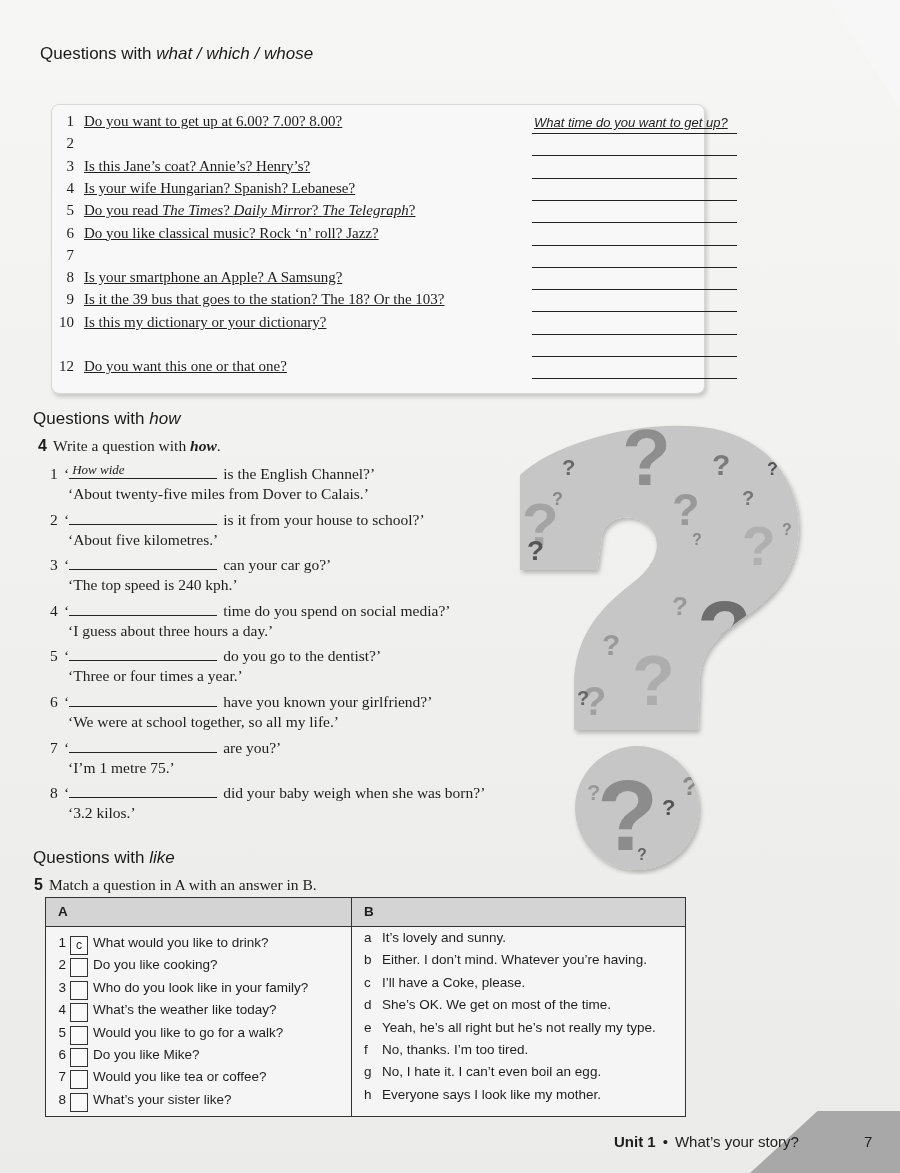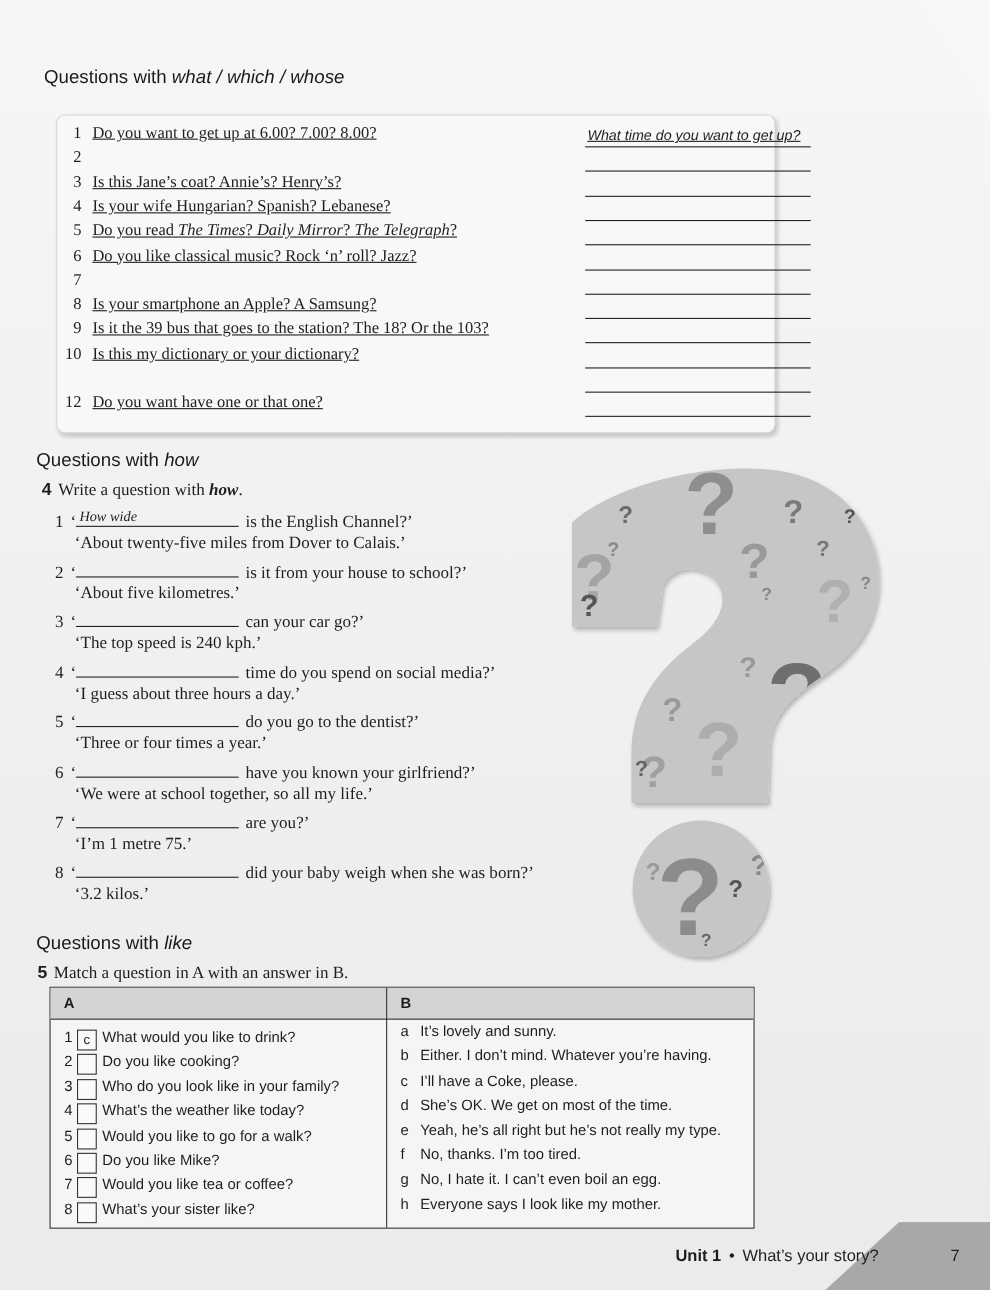--- a/index.html
+++ b/index.html
@@ -63,21 +63,21 @@
   .footer .dot { margin:0 7px; }
   .page-num { position:absolute; left:864px; top:1133px; font-family:"Liberation Sans", "DejaVu Sans", sans-serif; font-size:15px; }
 </style>
 </head>
 <body>
 
 <div class="page">
   <div class="corner-tr"></div>
   <div class="corner-br"></div>
 
-  <div class="sec-title" style="left:40px; top:60px;text-align:center;">
+  <div class="sec-title" style="left:40px; top:44px;text-align:center;">
     <span>Questions with </span><i>what / which / whose</i>
   </div>
 
   <div class="ex3-box" id="ex3box">
       <div class="ex3-row" style="top: 8px; width: 460px;">
         <span class="n">1</span>
         <span class="q">Do you want to get up at 6.00? 7.00? 8.00?</span>
       </div>
       <div class="ex3-line" style="top: 10px;"></div>
       <span class="ex3-ans" style="top: 10px;">What time do you want to get up?</span>
@@ -120,21 +120,21 @@
       </div>
       <div class="ex3-line" style="top: 188.4px;"></div>
       <div class="ex3-row" style="top: 208.7px; width: 460px;">
         <span class="n">10</span>
         <span class="q">Is this my dictionary or your dictionary?</span>
       </div>
       <div class="ex3-line" style="top: 210.7px;"></div>
       <div class="ex3-line" style="top: 233px;"></div>
       <div class="ex3-row" style="top: 253.3px; width: 460px;">
         <span class="n">12</span>
-        <span class="q">Do you want have one or that one?</span>
+        <span class="q">Do you want this one or that one?</span>
       </div>
       <div class="ex3-line" style="top: 255.3px;"></div>
     </div>
 
   <div class="sec-title" style="left:33px; top:409px;">
     <span>Questions with </span><i>how</i>
   </div>
   <div class="instr" style="left:38px; top:437px;">
     <span class="num">4</span><span>Write a question with </span><b>how</b><span>.</span>
   </div>

